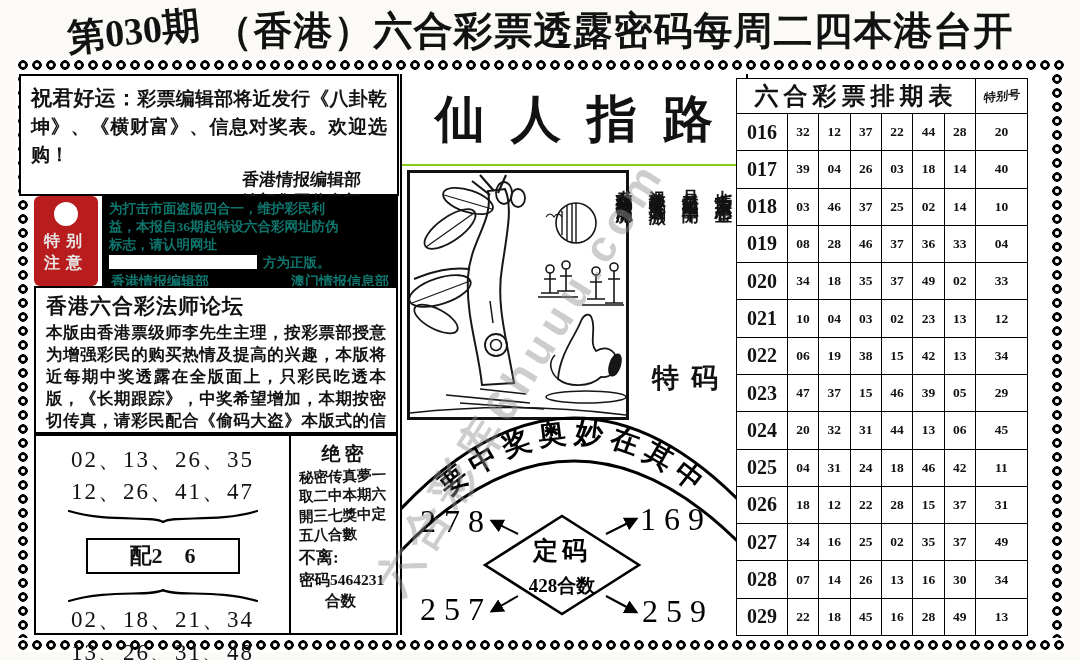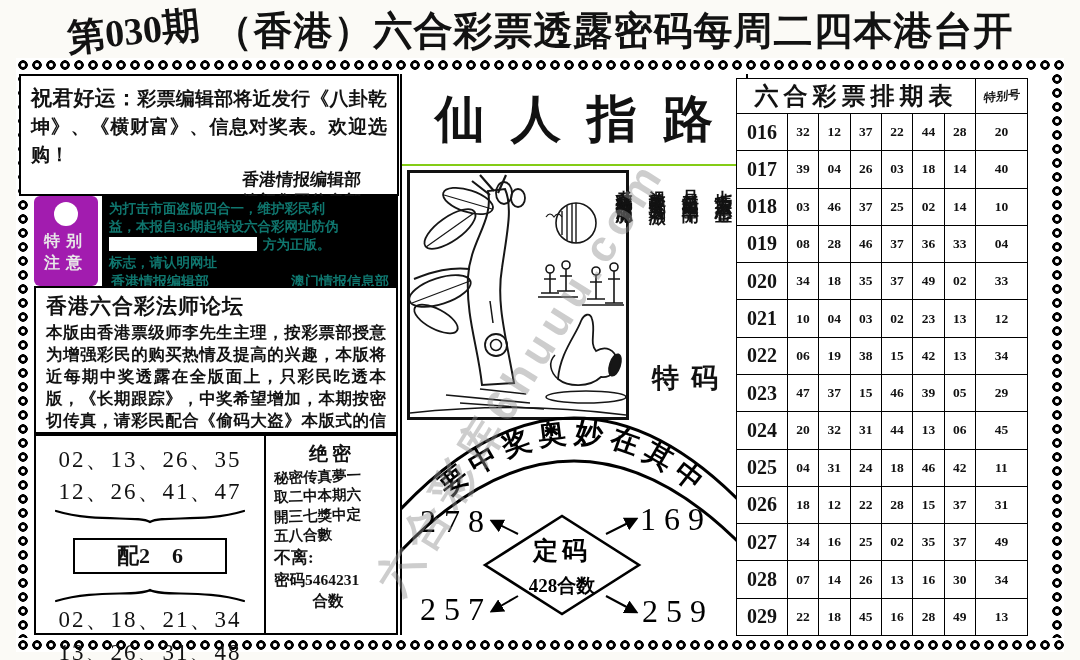--- a/index.html
+++ b/index.html
@@ -26,33 +26,33 @@
   .orn.left{left:0;top:14px;bottom:14px;width:14px;}
   .orn.right{right:0;top:14px;bottom:14px;width:14px;}
   .frame .inner{position:absolute;inset:14px;background:#fff;}
   
   .box{position:absolute;border:2px solid #000;background:#fff;box-sizing:border-box;}
   .greet{left:19px;top:74px;width:380px;height:122px;padding:7px 10px 4px;}
   .greet .body{font-size:19px;line-height:1.45;font-weight:700;text-align:justify;}
   .greet .lead{font-size:21px;font-weight:900;}
   .greet .sign{font-size:17px;font-weight:900;text-align:right;padding-right:26px;line-height:1.35;transform:skewX(-4deg);}
   .notice{left:34px;top:196px;width:364px;height:90px;border:none;display:flex;gap:4px;}
-  .badge{width:64px;background:#a21caf;color:#e8e8e8;display:flex;flex-direction:column;align-items:center;
+  .badge{width:64px;background:#b91c1c;color:#e8e8e8;display:flex;flex-direction:column;align-items:center;
          border-radius:6px;padding-top:6px;box-sizing:border-box;}
   .bulb{width:24px;height:24px;border-radius:50%;background:#fff;margin-bottom:4px;}
   .badge .bl{font-size:16px;letter-spacing:6px;line-height:1.35;font-weight:700;}
   .nbody{flex:1;background:#000;color:#0f766e;padding:4px 7px;box-sizing:border-box;
          font-size:13.5px;line-height:1.33;font-weight:600;}
   .redact{display:inline-block;width:148px;height:14px;background:#fff;vertical-align:-2px;margin-right:6px;}
   .nsign{display:flex;justify-content:space-between;padding:1px 2px 0 2px;font-size:14px;}
   .forum{left:34px;top:286px;width:364px;height:148px;padding:4px 10px;}
   .forum h3{margin:0 0 2px 0;font-size:21px;letter-spacing:1px;}
   .forum p{margin:0;font-size:16.5px;line-height:1.34;font-weight:600;text-align:justify;}
   .lowbox{left:34px;top:434px;width:364px;height:201px;display:flex;}
-  .numswrap{width:228px;box-sizing:border-box;padding:8px 6px 4px;text-align:center;}
+  .numswrap{width:253px;box-sizing:border-box;padding:8px 6px 4px;text-align:center;}
   .numline{font-size:23px;letter-spacing:2px;line-height:1.4;}
   .brace{display:block;margin:0 auto;}
   .pairbox{border:2px solid #000;width:150px;margin:14px auto;font-size:22px;font-weight:700;padding:1px 0;}
   .secret{flex:1;border-left:2px solid #000;box-sizing:border-box;padding:5px 6px 2px 8px;font-size:14.5px;line-height:1.35;}
   .secret .stitle{text-align:center;font-size:19px;font-weight:900;letter-spacing:4px;}
   .secret .sline{transform:rotate(-2deg);font-weight:600;}
   .secret .sbold{font-size:17px;font-weight:900;margin-top:2px;}
   .secret .scode{font-size:15.5px;font-weight:700;}
   .secret .scode2{text-align:center;padding-right:8px;font-size:15.5px;font-weight:700;}
   
@@ -104,22 +104,22 @@
 
 <div class="box notice">
   <div class="badge">
     <div class="bulb"></div>
     <div class="bl">特别</div>
     <div class="bl">注意</div>
   </div>
   <div class="nbody">
     <div>为打击市面盗版四合一，维护彩民利</div>
     <div>益，本报自36期起特设六合彩网址防伪</div>
+    <div>标志，请认明网址</div>
     <div><span class="redact"></span><span>方为正版。</span></div>
-    <div>标志，请认明网址</div>
     <div class="nsign">
       <span>香港情报编辑部</span>
       <span>澳门情报信息部</span>
     </div>
   </div>
 </div>
 
 <div class="box forum">
   <h3>香港六合彩法师论坛</h3>
   <p>本版由香港票级师李先生主理，按彩票部授意为增强彩民的购买热情及提高的兴趣，本版将近每期中奖透露在全版面上，只彩民吃透本版，《长期跟踪》，中奖希望增加，本期按密切传真，请彩民配合《偷码大盗》本版式的信息！</p>

